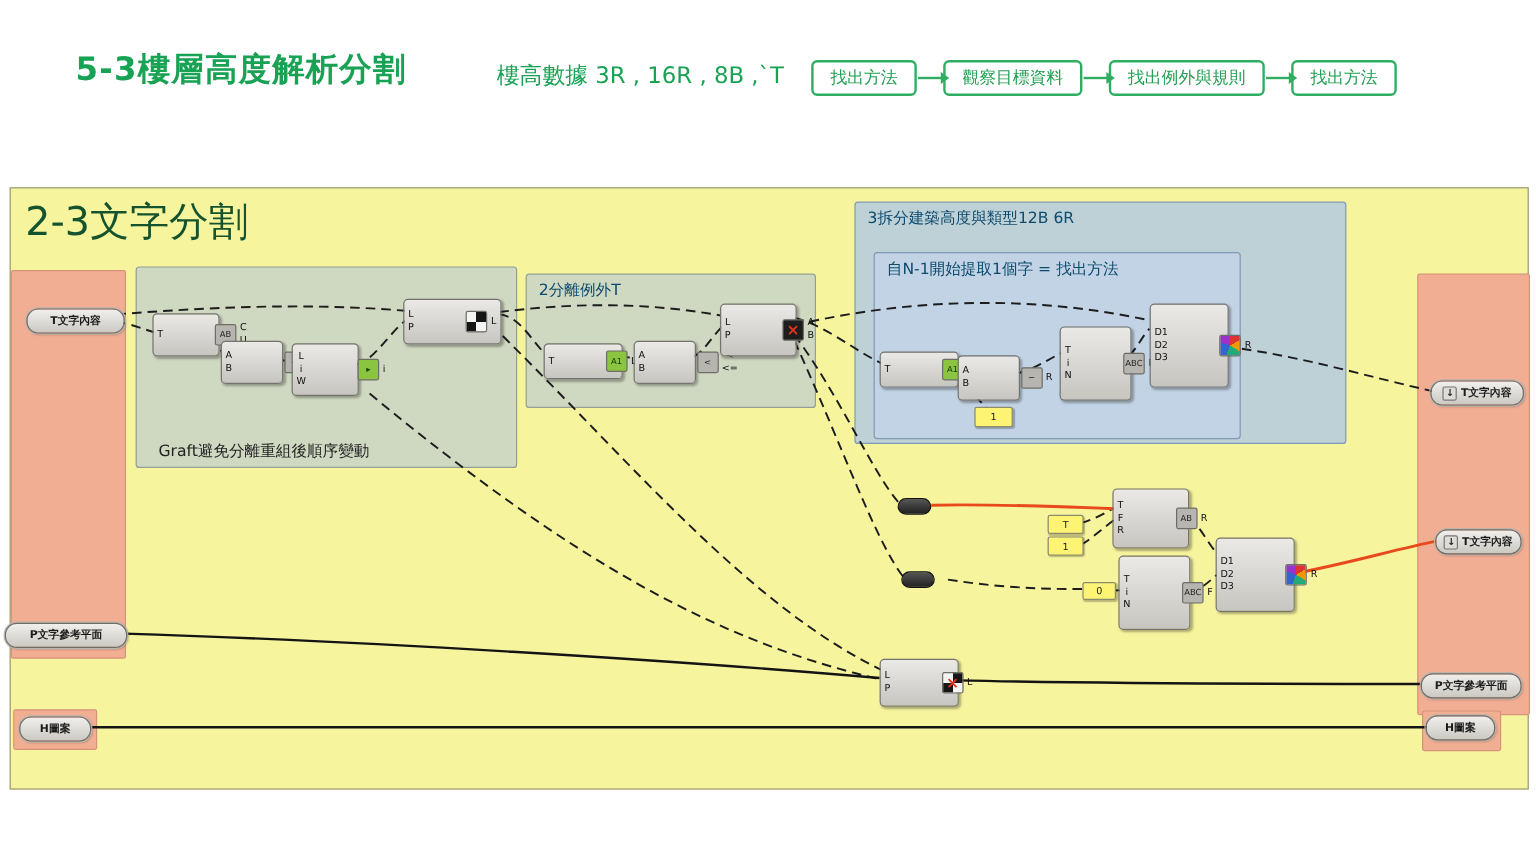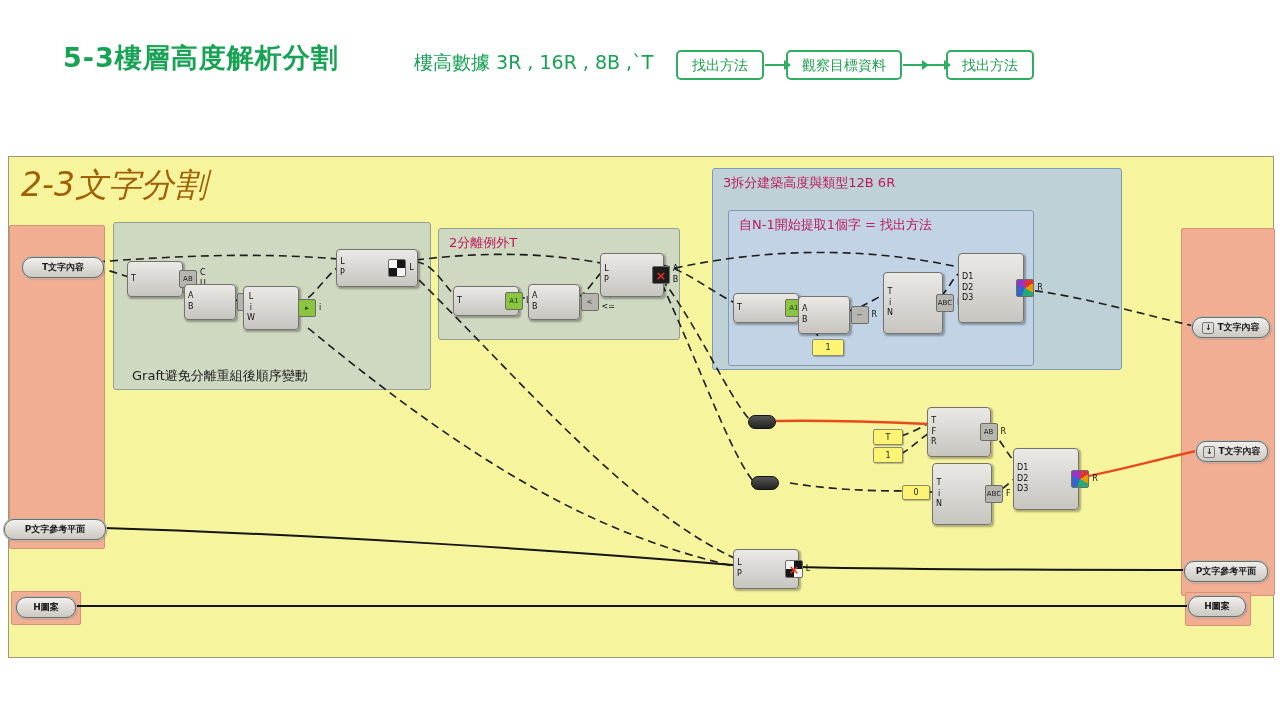--- a/index.html
+++ b/index.html
@@ -9,28 +9,28 @@
   
   .slide-title{left:63px;top:40px;font-size:27px;font-weight:700;color:#17a254;letter-spacing:1px;}
   .slide-subtitle{left:414px;top:50px;font-size:19px;color:#17a254;font-weight:500;}
   .steps-row{left:676px;top:50px;display:flex;align-items:center;}
   .step-box{border:2px solid #2fae62;border-radius:5px;background:#fff;color:#1f9e50;font-size:14px;line-height:26px;padding:0 14px;white-space:nowrap;}
   .step-arrow{width:20px;height:2px;background:#2fae62;position:relative;margin:0 1px;}
   .step-arrow::after{content:"";position:absolute;right:-6px;top:-4px;border-left:7px solid #2fae62;border-top:5px solid transparent;border-bottom:5px solid transparent;}
 
   
   .gh-canvas{left:8px;top:156px;width:1264px;height:500px;background:#f7f49e;border:1px solid #9a9a76;}
-  .canvas-title{left:12px;top:6px;font-size:33px;color:#a16207;font-style:italic;}
+  .canvas-title{left:12px;top:6px;font-size:33px;color:#14532d;}
 
   .oregion{background:#f2ae93;border:1px solid #d69379;border-radius:2px;}
 
   .group{border:1px solid #93a093;border-radius:3px;}
   .group.greenish{background:rgba(203,213,196,0.92);}
   .group.bluish{background:rgba(180,202,224,0.85);border-color:#8099b4;}
-  .group-title{font-size:13px;color:#be185d;padding:5px 8px 0 10px;white-space:pre-line;line-height:1.35;}
+  .group-title{font-size:13px;color:#0c4a6e;padding:5px 8px 0 10px;white-space:pre-line;line-height:1.35;}
   .group-caption{position:absolute;font-size:13px;color:#222;}
 
   
   .comp{display:flex;align-items:stretch;background:linear-gradient(#ebe9e6,#c7c5c0);border:1px solid #75736e;border-radius:4px;box-shadow:1.5px 1.5px 2px rgba(0,0,0,.3);}
   .ports{display:flex;flex-direction:column;justify-content:center;font-size:8px;color:#111;padding:1px 3px;white-space:pre-line;line-height:1.35;text-align:center;flex:1;}
   .cicon{align-self:center;width:16px;height:16px;min-width:16px;background:#b7b5b0;border:1px solid #6e6c66;border-radius:2px;display:flex;align-items:center;justify-content:center;font-size:7px;color:#222;position:relative;overflow:hidden;margin-left:40px;}
   .cicon.checker{background:conic-gradient(#161616 0 90deg,#f4f4f4 90deg 180deg,#161616 180deg 270deg,#f4f4f4 270deg);}
   .cicon.dark{background:#1d1d1d;color:#eee;}
   .cicon.green{background:#8bc53f;color:#0c3b0c;}
   .cicon.rainbow{background:conic-gradient(#d33 0 60deg,#e90 60deg 120deg,#2a7 120deg 200deg,#36c 200deg 290deg,#93c 290deg 360deg);}
@@ -49,20 +49,21 @@
 <body>
 
 <div class="abs slide-title">5-3樓層高度解析分割</div>
 <div class="abs slide-subtitle">樓高數據 3R , 16R , 8B ,`T</div>
 
 <div class="abs steps-row">
   <div class="step-box">找出方法</div>
   <div class="step-arrow"></div>
   <div class="step-box">觀察目標資料</div>
   <div class="step-arrow"></div>
+  <div class="step-box">找出例外與規則</div>
   <div class="step-arrow"></div>
   <div class="step-box">找出方法</div>
 </div>
 
 <div class="abs gh-canvas">
   <div class="abs canvas-title">2-3文字分割</div>
 
   <div class="abs oregion" style="left:0px;top:68px;width:94px;height:322px"></div>
   <div class="abs oregion" style="left:2px;top:434px;width:68px;height:32px"></div>
   <div class="abs oregion" style="left:1172px;top:71px;width:92px;height:366px"></div>

